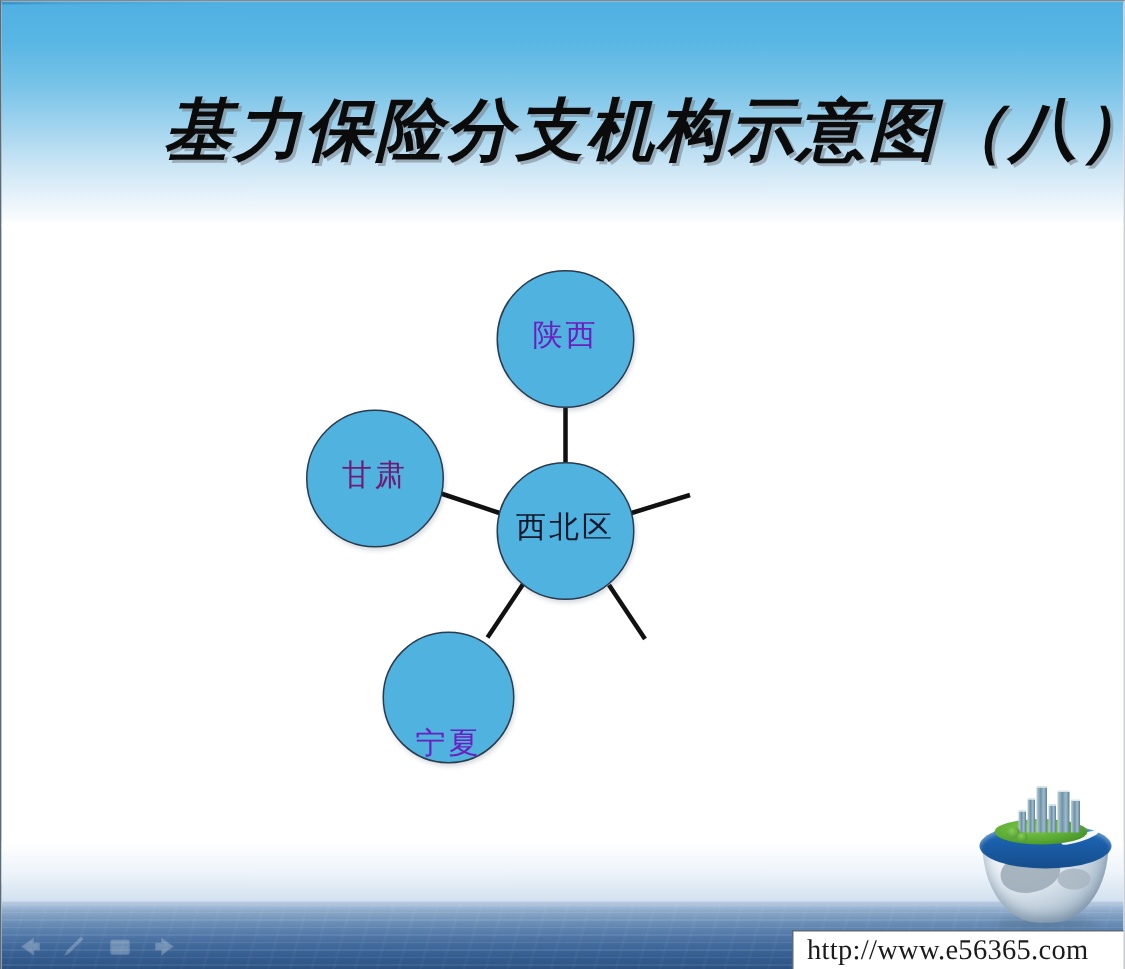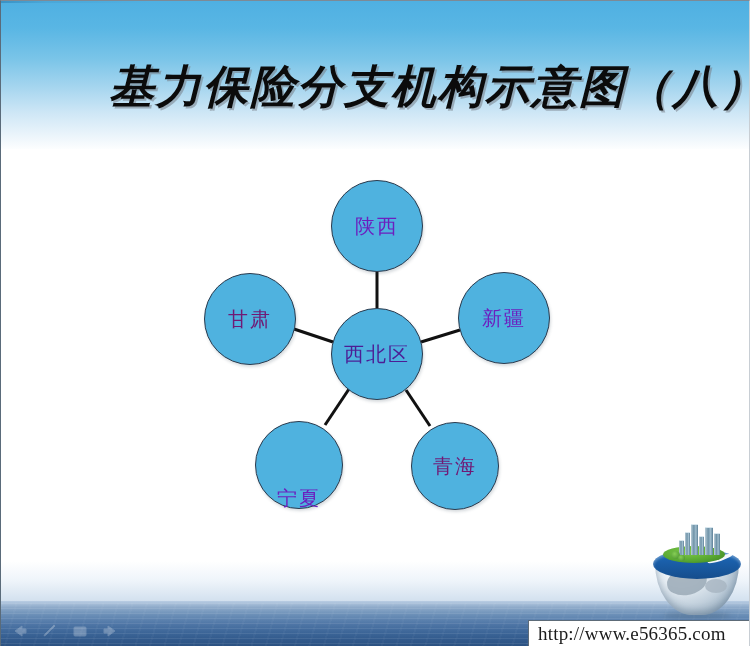--- a/index.html
+++ b/index.html
@@ -135,30 +135,30 @@
     border-radius: 50%;
     background: #4fb2df;
     border: 1.4px solid #2b3a4d;
     box-sizing: border-box;
     display: flex;
     align-items: center;
     justify-content: center;
     box-shadow: 1px 2px 3px rgba(40,60,80,.18);
   }
   .node-label {
-    font-family: Liberation Serif, serif;
+    font-family: Liberation Mono, monospace;
     font-size: 20px;
     line-height: 1;
     letter-spacing: 2px;
     white-space: nowrap;
     user-select: none;
   }
   .lbl-dark   { color: #701a75; }
   .lbl-purple { color: #6c1fbf; }
-  .lbl-navy   { color: #4c1d95; text-align: right; }
+  .lbl-navy   { color: #0f172a; text-align: right; }
 
   
   .globe-wrap {
     position: absolute;
     left: 648px;
     top: 528px;
     width: 96px;
     height: 92px;
   }
   .globe-bowl {
@@ -297,35 +297,29 @@
     </svg>
 
     <div class="node" style="left:330px; top:179px; width:92px; height:92px;">
       <span class="node-label lbl-purple">陕西</span>
     </div>
 
     <div class="node" style="left:203px; top:272px; width:92px; height:92px;">
       <span class="node-label lbl-dark">甘肃</span>
     </div>
 
-    <div class="node" style="left:457px; top:271px; width:92px; height:92px;">
-      <span class="node-label lbl-purple">新疆</span>
-    </div>
 
     <div class="node" style="left:330px; top:307px; width:92px; height:92px;">
       <span class="node-label lbl-navy">西北区</span>
     </div>
 
     <div class="node" style="left:254px; top:420px; width:88px; height:88px;align-items:flex-end;">
       <span class="node-label lbl-purple">宁夏</span>
     </div>
 
-    <div class="node" style="left:410px; top:421px; width:88px; height:88px;">
-      <span class="node-label lbl-dark">青海</span>
-    </div>
   </div>
 
   <div class="globe-wrap">
     <div class="globe-shadow"></div>
     <div class="globe-bowl">
       <div class="globe-continent"></div>
       <div class="globe-continent2"></div>
     </div>
     <div class="globe-water"></div>
     <div class="globe-shine"></div>

